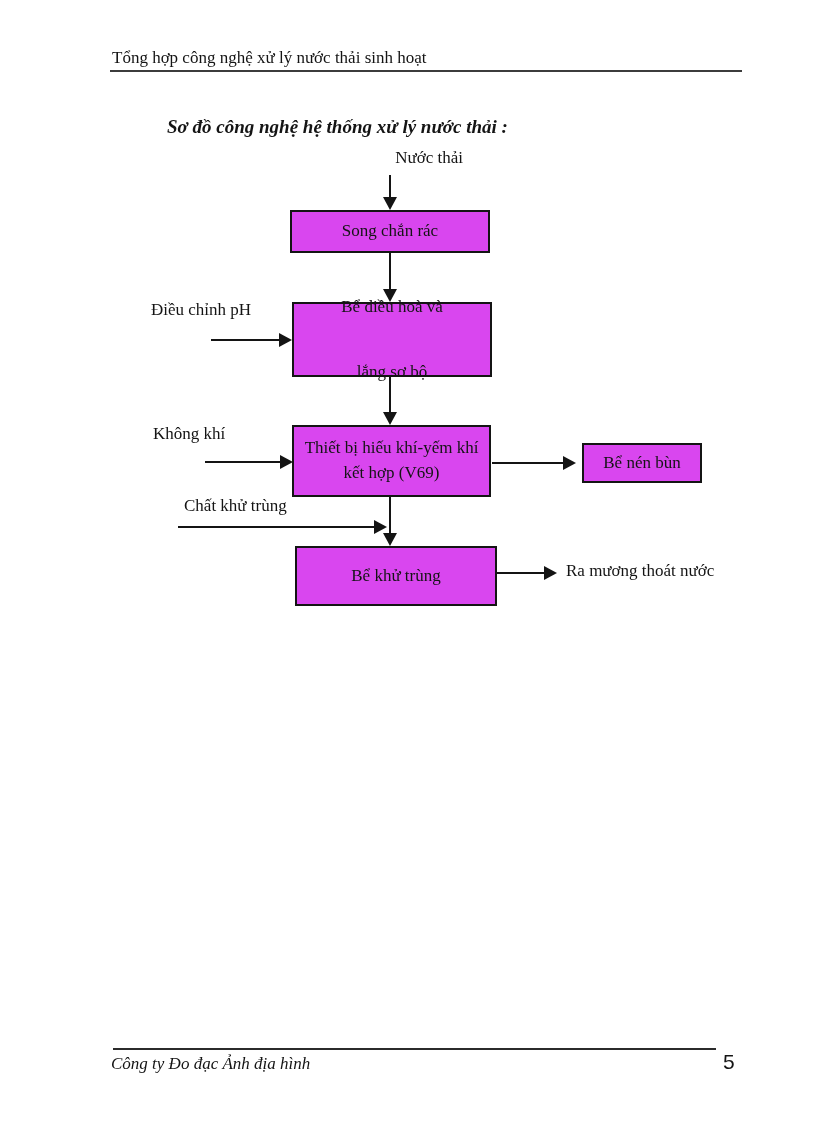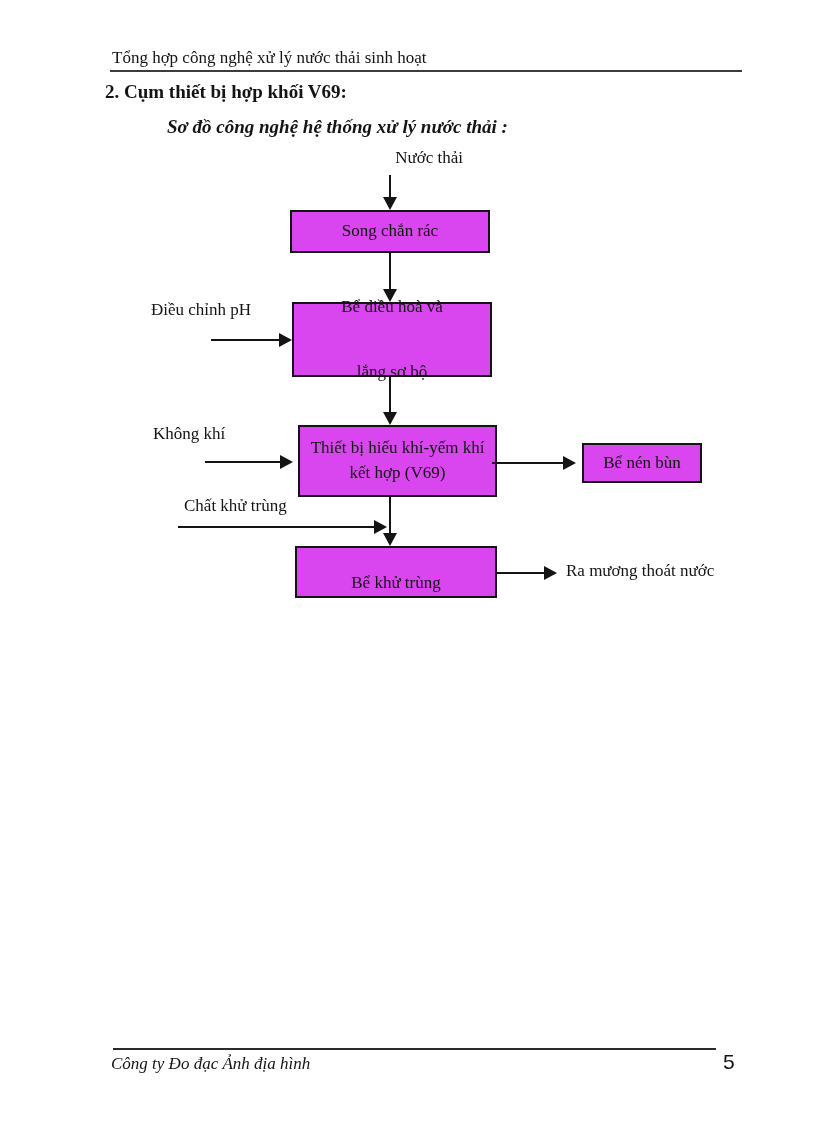--- a/index.html
+++ b/index.html
@@ -58,21 +58,20 @@
   }
 </style>
 </head>
 <body>
 
 <div class="page">
 
   <div class="abs header-title">Tổng hợp công nghệ xử lý nước thải sinh hoạt</div>
   <div class="abs header-rule"></div>
 
-  <div class="abs section-heading">2. Cụm thiết bị hợp khối V69:</div>
   <div class="abs diagram-caption">Sơ đồ công nghệ hệ thống xử lý nước thải :</div>
 
   <div>
 
     <div class="flow-label" style="left:343px; top:148px; width:120px; text-align:right;">Nước thải</div>
     <div class="line-v" style="left:389px; top:175px; height:24px;"></div>
     <div class="head-down" style="left:383px; top:197px;"></div>
 
     <div class="flow-box" style="left:290px; top:210px; width:200px; height:43px;">
       <div>Song chắn rác</div>
@@ -90,40 +89,40 @@
       <div>lắng sơ bộ</div>
     </div>
 
     <div class="line-v" style="left:389px; top:377px; height:35px;"></div>
     <div class="head-down" style="left:383px; top:412px;"></div>
 
     <div class="flow-label" style="left:153px; top:424px;">Không khí</div>
     <div class="line-h" style="left:205px; top:461px; width:75px;"></div>
     <div class="head-right" style="left:280px; top:455px;"></div>
 
-    <div class="flow-box" style="left:298px; top:425px; width:199px; height:72px;">
+    <div class="flow-box" style="left:292px; top:425px; width:199px; height:72px;">
       <div>Thiết bị hiếu khí-yếm khí</div>
       <div>kết hợp (V69)</div>
     </div>
 
     <div class="line-h" style="left:492px; top:462px; width:71px;"></div>
     <div class="head-right" style="left:563px; top:456px;"></div>
 
     <div class="flow-box" style="left:576px; top:443px; width:120px; height:40px;margin-left:6px;">
       <div>Bể nén bùn</div>
     </div>
 
     <div class="line-v" style="left:389px; top:497px; height:36px;"></div>
     <div class="head-down" style="left:383px; top:533px;"></div>
 
     <div class="flow-label" style="left:184px; top:496px;">Chất khử trùng</div>
     <div class="line-h" style="left:178px; top:526px; width:196px;"></div>
     <div class="head-right" style="left:374px; top:520px;"></div>
 
-    <div class="flow-box" style="left:295px; top:546px; width:202px; height:52px;justify-content:flex-end;">
+    <div class="flow-box" style="left:295px; top:546px; width:202px; height:60px;">
       <div>Bể khử trùng</div>
     </div>
 
     <div class="line-h" style="left:497px; top:572px; width:47px;"></div>
     <div class="head-right" style="left:544px; top:566px;"></div>
     <div class="flow-label" style="left:566px; top:561px;">Ra mương thoát nước</div>
 
   </div>
 
   <div class="abs footer-rule"></div>

